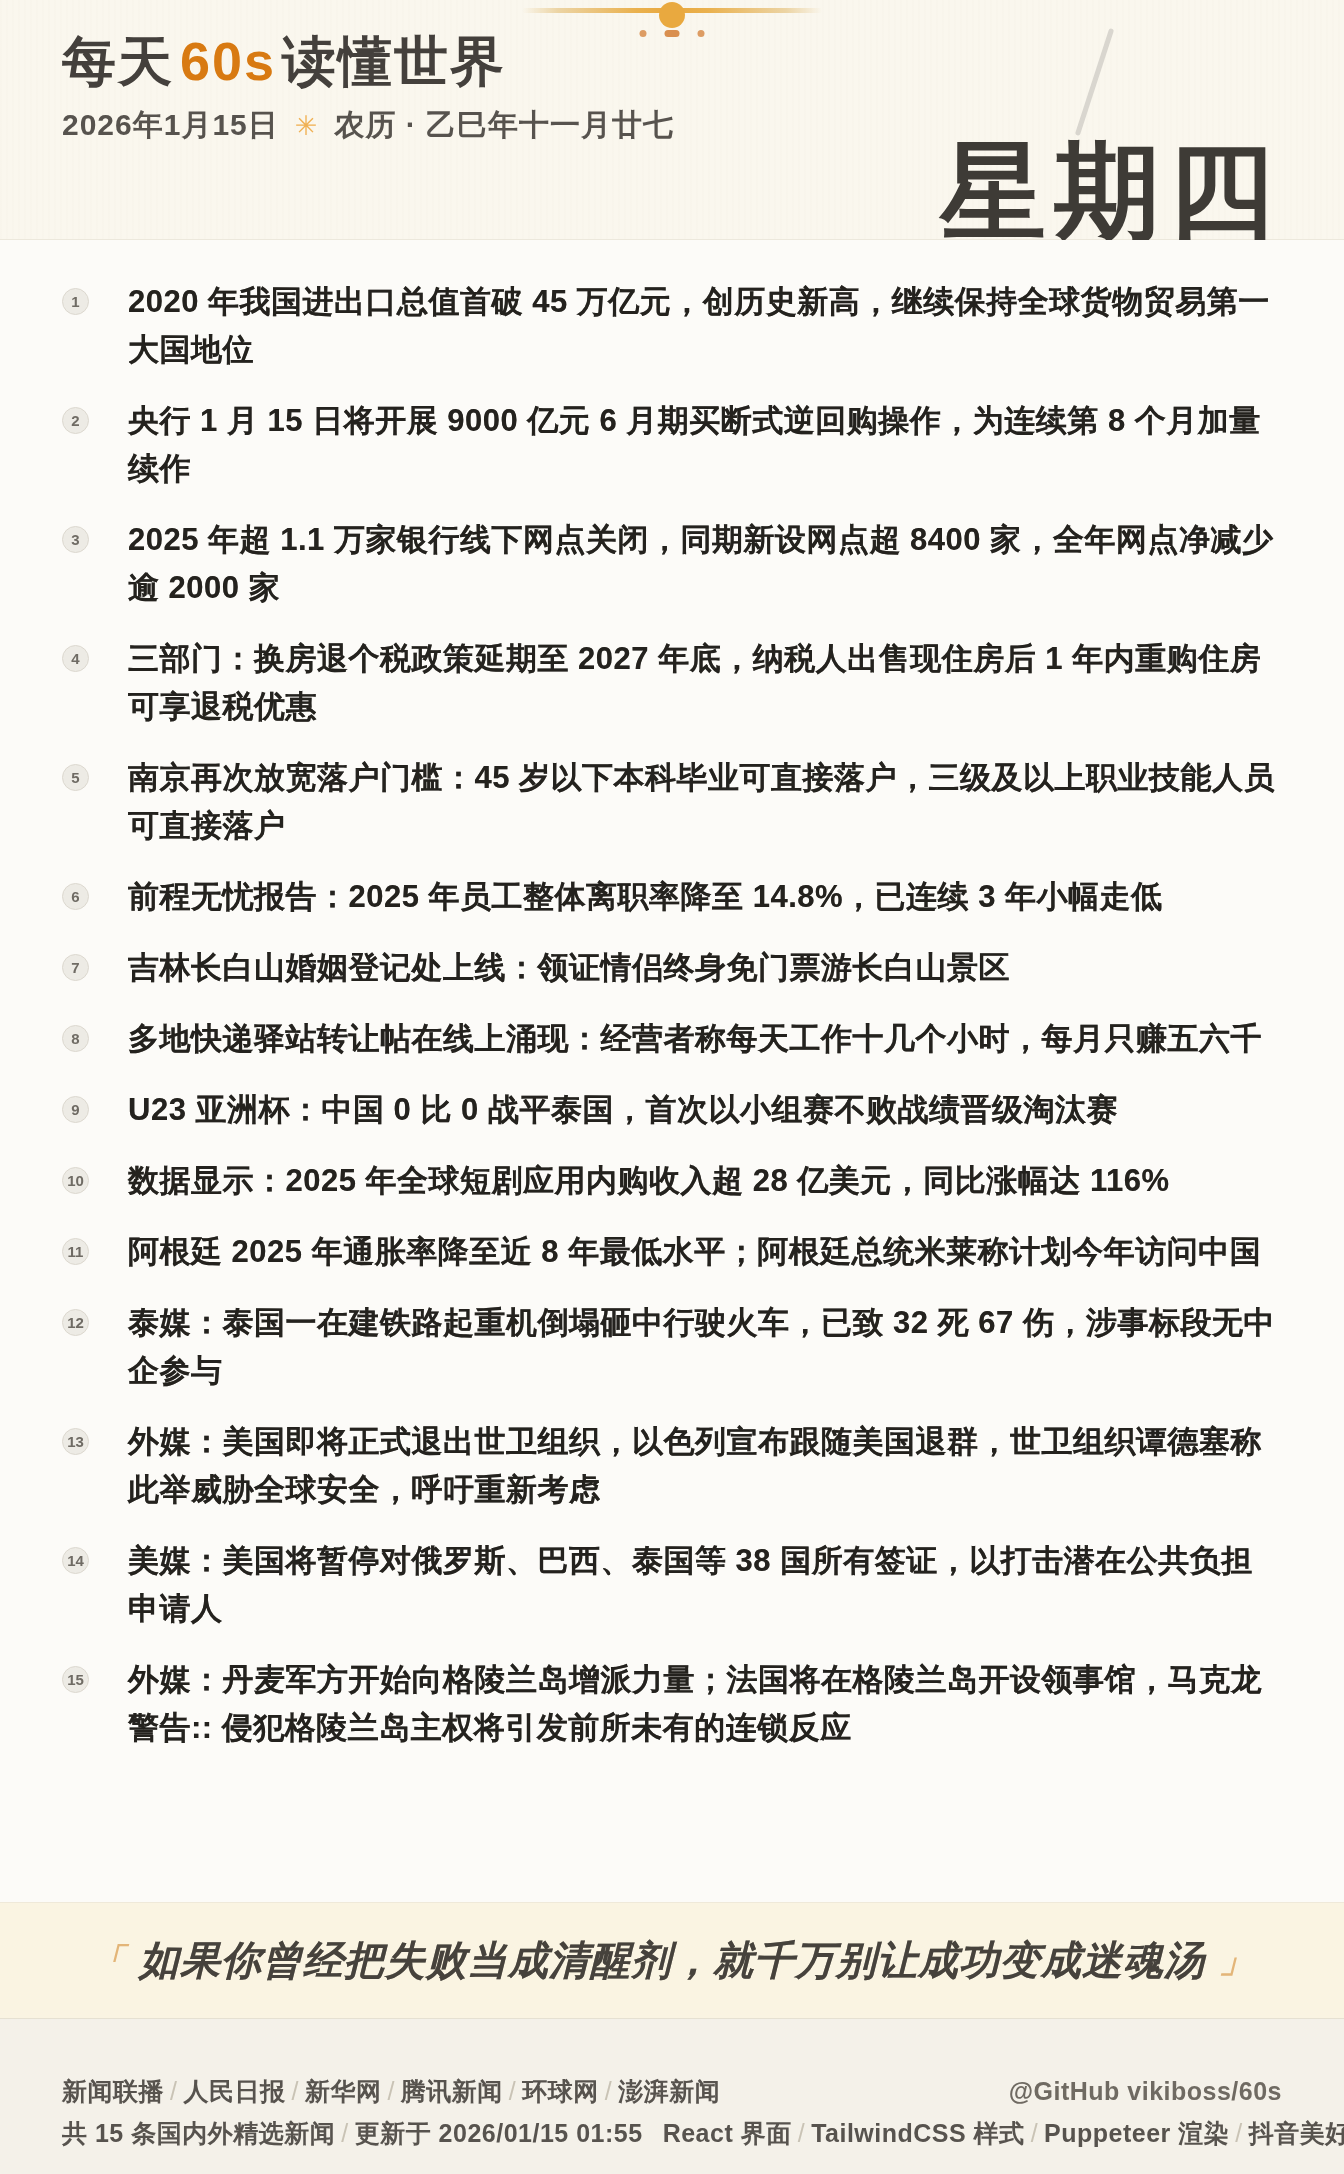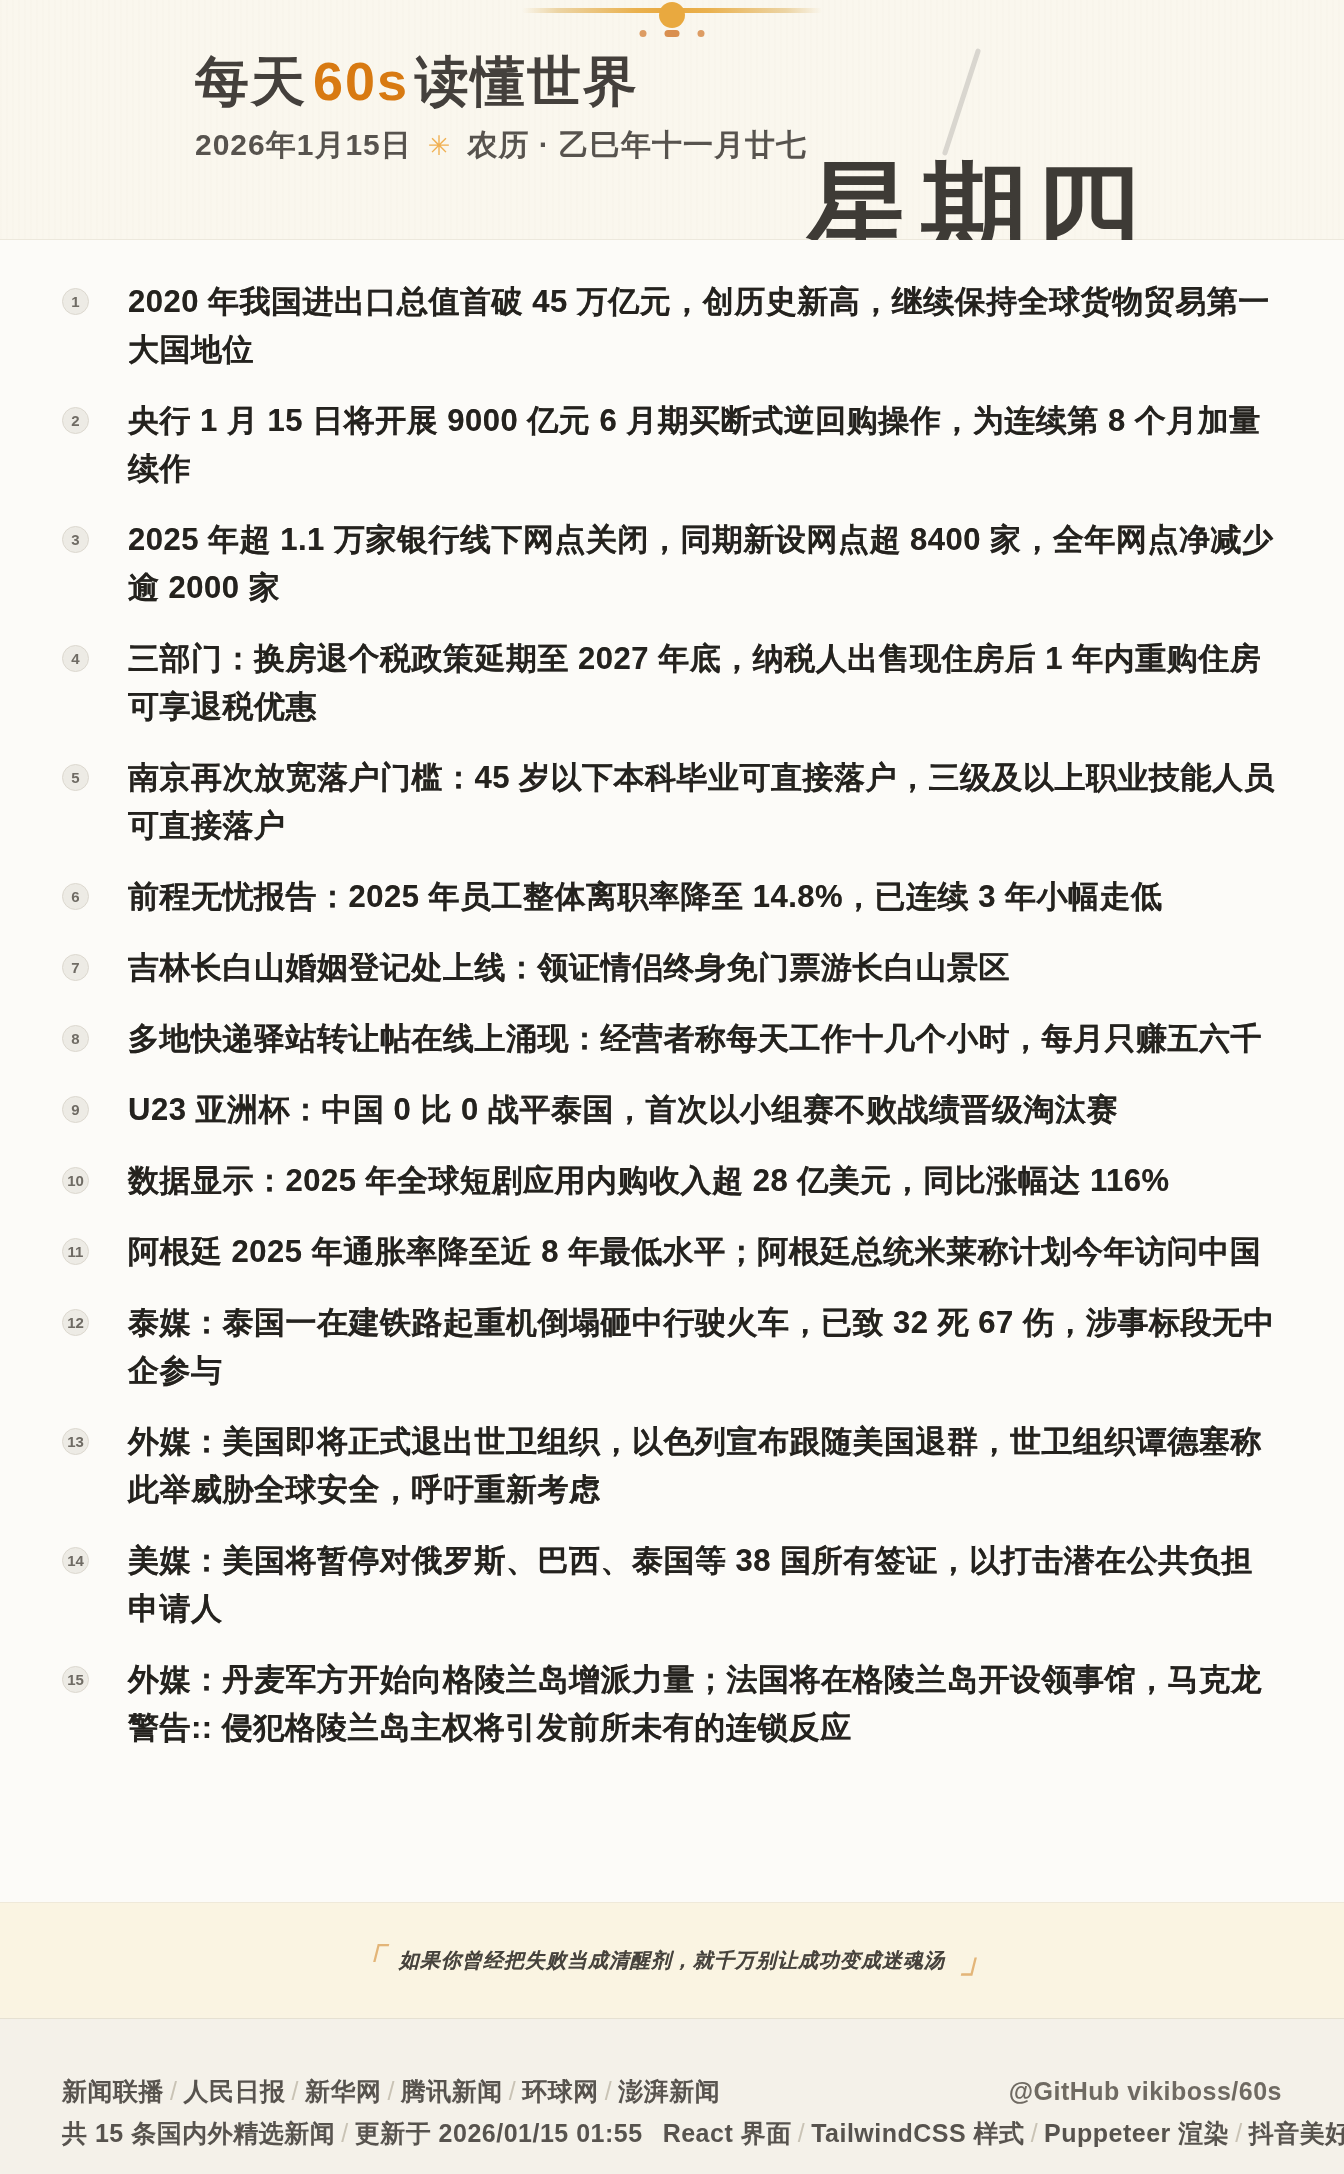--- a/index.html
+++ b/index.html
@@ -39,22 +39,22 @@
     position:absolute;top:30px;left:50%;transform:translateX(-50%);
     display:flex;align-items:center;gap:18px;
   }
   .orn-dots i{display:block;height:7px;border-radius:4px;background:#dd9c63;}
   .orn-dots i:nth-child(1),.orn-dots i:nth-child(3){width:7px;}
   .orn-dots i:nth-child(2){width:15px;background:#d98f4f;}
 
   
   .header{
     height:240px;box-sizing:border-box;
-    padding:52px 62px 0 62px;
-    display:flex;justify-content:center;align-items:flex-start;
+    padding:32px 62px 0 62px;
+    display:flex;justify-content:space-between;align-items:flex-start;
     border-bottom:1px solid #ece8dc;
     flex:0 0 auto;
   }
   .title-line{
     font-size:54px;font-weight:800;color:#44403c;
     letter-spacing:2px;line-height:1.1;white-space:nowrap;
   }
   .title-hl{color:var(--accent,#d87a12);padding:0 6px;}
   .date-line{
     margin-top:14px;font-size:30px;font-weight:700;color:#57534e;
@@ -102,21 +102,21 @@
     flex:0 0 auto;height:117px;box-sizing:border-box;
     background:#faf4e2;
     border-top:1px solid #efe9d9;border-bottom:1px solid #e6e1d2;
     display:flex;align-items:center;justify-content:center;
   }
   .quote-bracket{
     color:#e3b578;font-size:34px;font-weight:800;font-style:italic;
     margin:0 14px;
   }
   .quote-text{
-    font-size:20px;font-weight:800;font-style:italic;color:#46423c;
+    font-size:40px;font-weight:800;font-style:italic;color:#46423c;
     letter-spacing:1px;
     text-shadow:0 0 .6px rgba(70,66,60,.5);
   }
 
   
   .footer{
     flex:0 0 auto;height:155px;box-sizing:border-box;
     background:#f4f1e9;
     padding:42px 62px 0 62px;
     font-size:25px;font-weight:700;color:#57534e;

